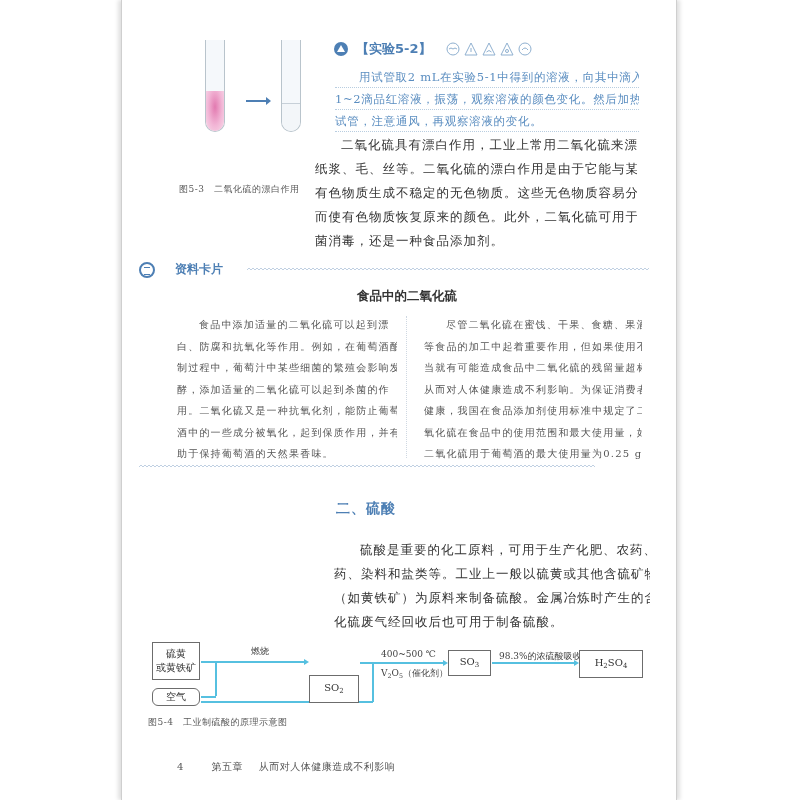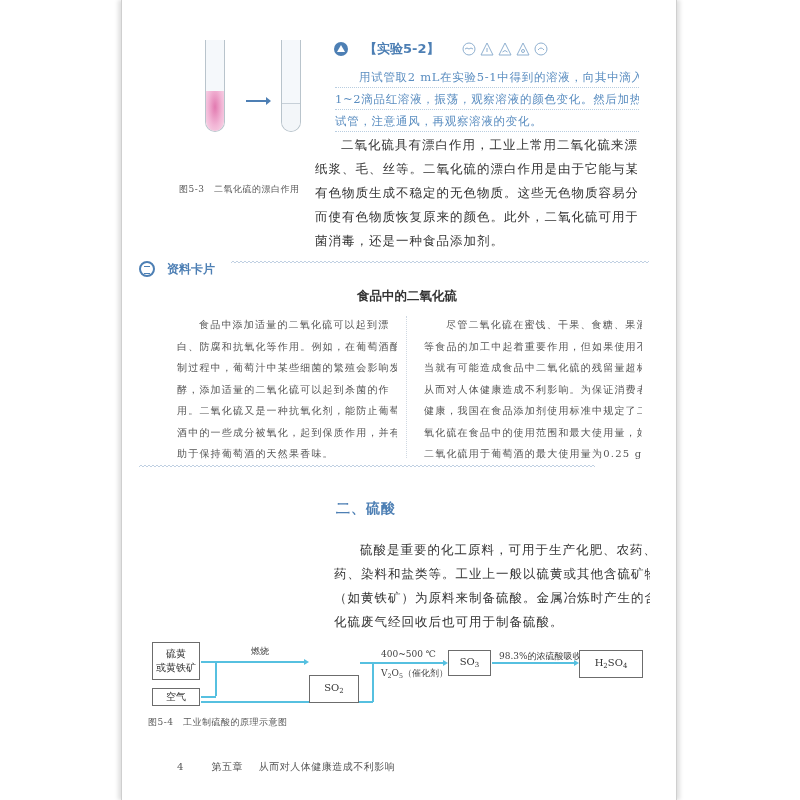--- a/index.html
+++ b/index.html
@@ -19,38 +19,38 @@
   .tube1 { left: 83px; top: 40px; height: 92px; }
   .tube1 .liquid { height: 40px; background: radial-gradient(ellipse at 50% 40%, #e27ab0 0%, #f2b6d6 55%, #f8dbe9 100%); }
   .tube2 { left: 159px; top: 40px; height: 92px; }
   .tube2 .liquid { height: 28px; background: #f3f6f9; border-top: 1px solid #c7d0d8; }
   .arrow { position: absolute; left: 124px; top: 100px; width: 22px; height: 2px; background: #4d7fb4; }
   .arrow::after { content: ""; position: absolute; right: -3px; top: -3px; border-left: 5px solid #4d7fb4; border-top: 4px solid transparent; border-bottom: 4px solid transparent; }
   .fig-caption { position: absolute; font-size: 9px; color: #5a5a5a; letter-spacing: 0.5px; white-space: nowrap; }
   .fig53-cap { left: 57px; top: 183px; }
 
   
-  .exp-head { position: absolute; left: 212px; top: 40px; display: flex; align-items: center; gap: 16px; }
+  .exp-head { position: absolute; left: 212px; top: 40px; display: flex; align-items: center; gap: 8px; }
   .exp-badge { width: 14px; height: 14px; border-radius: 50%; background: #4d7fb4; position: relative; }
   .exp-badge::after { content: ""; position: absolute; left: 3px; top: 3px; border-left: 4px solid transparent; border-right: 4px solid transparent; border-bottom: 7px solid #ffffff; }
   .exp-title { font-family: "DejaVu Sans", "Liberation Sans", sans-serif; font-size: 13px; color: #4d7fb4; font-weight: bold; }
   .safety-icons { display: flex; gap: 4px; margin-left: 6px; }
   .safety-icon { width: 14px; height: 14px; display: inline-block; }
   .exp-text { position: absolute; left: 213px; top: 66px; width: 304px; font-size: 11.5px; line-height: 22px; color: #5a8dc0; letter-spacing: 0.7px; }
   .exp-text .line { border-bottom: 1px dotted #b8cde0; height: 22px; white-space: nowrap; overflow: hidden; }
   .exp-text .indent { padding-left: 24px; }
 
   
   .para { position: absolute; font-size: 12.5px; line-height: 24px; color: #333; letter-spacing: 1px; }
   .para .line { white-space: nowrap; overflow: hidden; height: 24px; }
   .para .indent { padding-left: 26px; }
   .para1 { left: 193px; top: 133px; width: 322px; }
 
   
-  .card-head { position: absolute; left: 17px; top: 261px; display: flex; gap: 12px; width: 510px; }
+  .card-head { position: absolute; left: 17px; top: 261px; display: flex; align-items: center; gap: 20px; width: 510px; }
   .card-icon { width: 16px; height: 16px; border-radius: 50%; border: 2px solid #4d7fb4; position: relative; background: #fff; }
   .card-icon::before { content: ""; position: absolute; left: 3px; top: 3px; width: 6px; height: 6px; border-top: 1.5px solid #4d7fb4; border-bottom: 1.5px solid #4d7fb4; }
   .card-label { font-family: "DejaVu Sans", "Liberation Sans", sans-serif; font-size: 12px; font-weight: bold; color: #4d7fb4; white-space: nowrap; }
   .wavy { flex: 1; height: 4px; margin-left: 4px; background:
       radial-gradient(circle at 2px 4px, transparent 2px, #b5c8dd 2px, #b5c8dd 2.6px, transparent 2.6px) 0 -1px / 4px 4px repeat-x; opacity: 0.85; }
   .card-title { position: absolute; left: 7px; width: 556px; top: 288px; text-align: center; font-family: "DejaVu Sans", "Liberation Sans", sans-serif; font-size: 12.5px; font-weight: bold; color: #333; }
   .card-col { position: absolute; top: 314px; font-size: 10px; line-height: 21.5px; color: #555; letter-spacing: 1.2px; }
   .card-col .line { white-space: nowrap; overflow: hidden; height: 21.5px; }
   .card-col .indent { padding-left: 22px; }
   .card-left { left: 55px; width: 220px; }
@@ -59,21 +59,21 @@
   .wavy-bottom { position: absolute; left: 17px; top: 465px; width: 456px; height: 4px; background:
       radial-gradient(circle at 2px 4px, transparent 2px, #b5c8dd 2px, #b5c8dd 2.6px, transparent 2.6px) 0 -1px / 4px 4px repeat-x; opacity: 0.85; }
 
   
   .section-title { position: absolute; left: 214px; top: 500px; font-family: "DejaVu Sans", "Liberation Sans", sans-serif; font-size: 14px; font-weight: bold; color: #4d7fb4; letter-spacing: 1px; }
   .para2 { left: 212px; top: 538px; width: 316px; }
 
   
   .box { position: absolute; border: 1px solid #6c6c6c; background: #fff; font-size: 10px; color: #333; display: flex; align-items: center; justify-content: center; text-align: center; line-height: 14px; }
   .box-sulfur { left: 30px; top: 642px; width: 48px; height: 38px; }
-  .box-air { left: 30px; top: 688px; width: 48px; height: 18px; }
+  .box-air { left: 30px; top: 688px; width: 48px; height: 18px; border-radius: 6px; }
   .box-so2 { left: 187px; top: 646px; width: 50px; height: 28px; margin-top: 29px; }
   .box-so3 { left: 326px; top: 650px; width: 43px; height: 26px; }
   .box-h2so4 { left: 457px; top: 650px; width: 64px; height: 28px; }
   .cy { position: absolute; background: #56c0e0; }
   .flow-label { position: absolute; font-size: 9px; color: #444; white-space: nowrap; }
   .fig54-cap { left: 26px; top: 716px; }
   .arrowhead { position: absolute; width: 0; height: 0; border-left: 5px solid #56c0e0; border-top: 3px solid transparent; border-bottom: 3px solid transparent; }
 
   
   .footer { position: absolute; left: 55px; top: 760px; font-size: 10px; color: #555; white-space: nowrap; letter-spacing: 0.5px; }

